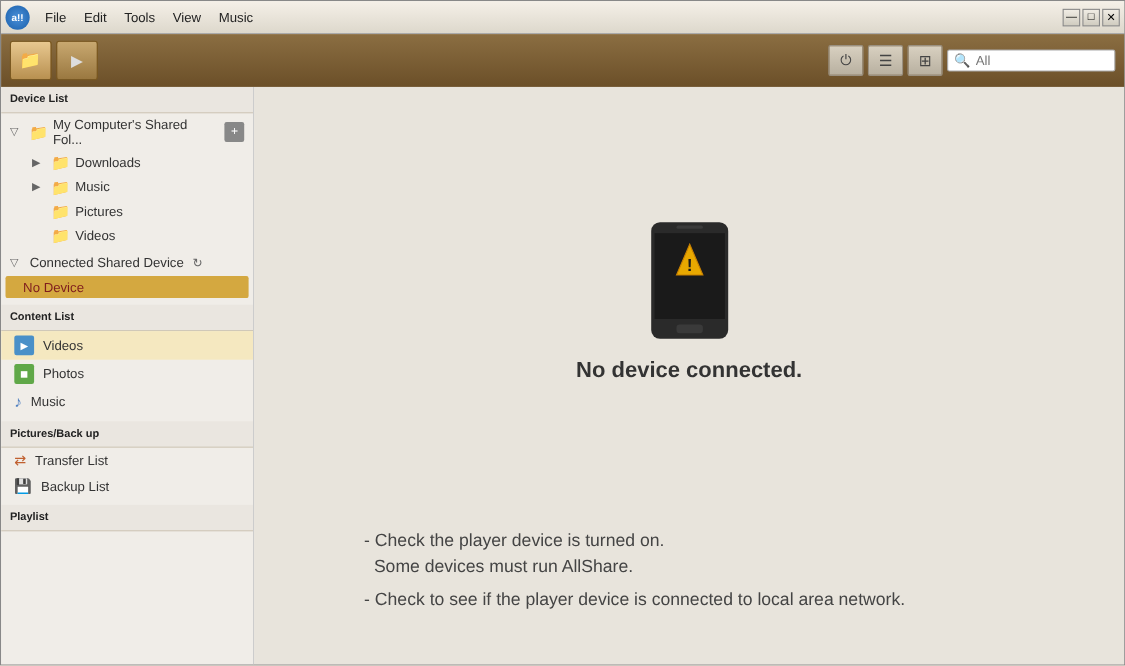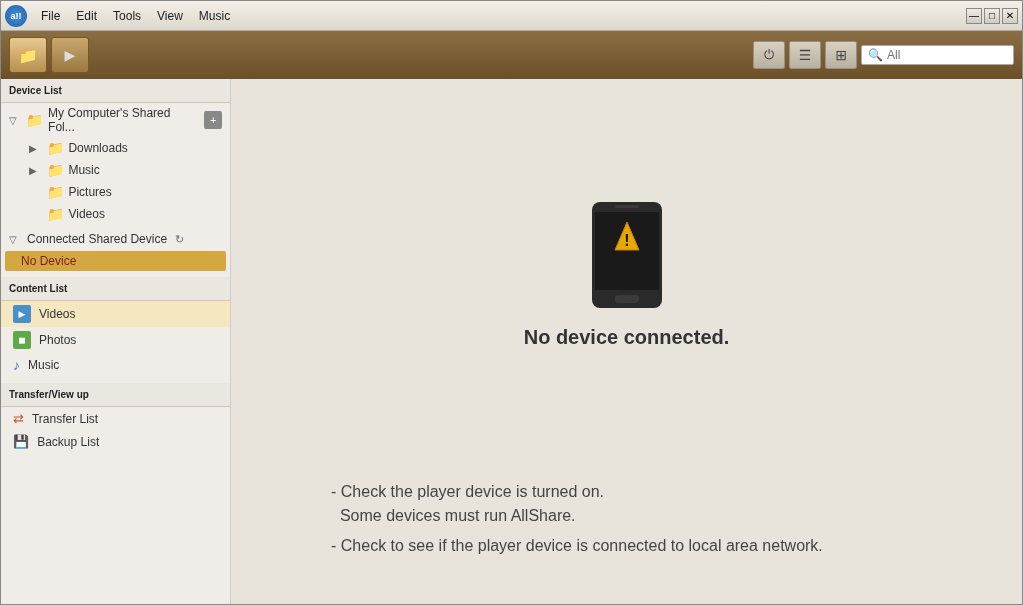--- a/index.html
+++ b/index.html
@@ -182,31 +182,32 @@
         </div>
         <div class="content-item">
           <div class="content-icon photo-icon" style="font-size:9px;">◼</div>
           <span class="tree-label">Photos</span>
         </div>
         <div class="content-item">
           <span class="music-icon">♪</span>
           <span class="tree-label">Music</span>
         </div>
 
-        <div class="section-header" style="margin-top:6px;">Transfer/View up</div>
+        <div class="section-header" style="margin-top:6px;">Pictures/Back up</div>
 
         <div class="transfer-item">
           <span style="color:#c06030;font-size:13px;">⇄</span>
           <span class="tree-label">Transfer List</span>
         </div>
         <div class="transfer-item">
           <span style="color:#c06030;font-size:13px;">💾</span>
           <span class="tree-label">Backup List</span>
         </div>
 
+        <div class="section-header" style="margin-top:6px;">Playlist</div>
 
       </div>
     </div>
 
     <div class="main-area">
       <div class="main-wrapper">
         <div class="device-display">
 
           <svg class="phone-svg" width="80" height="110" viewBox="0 0 80 110">
 

